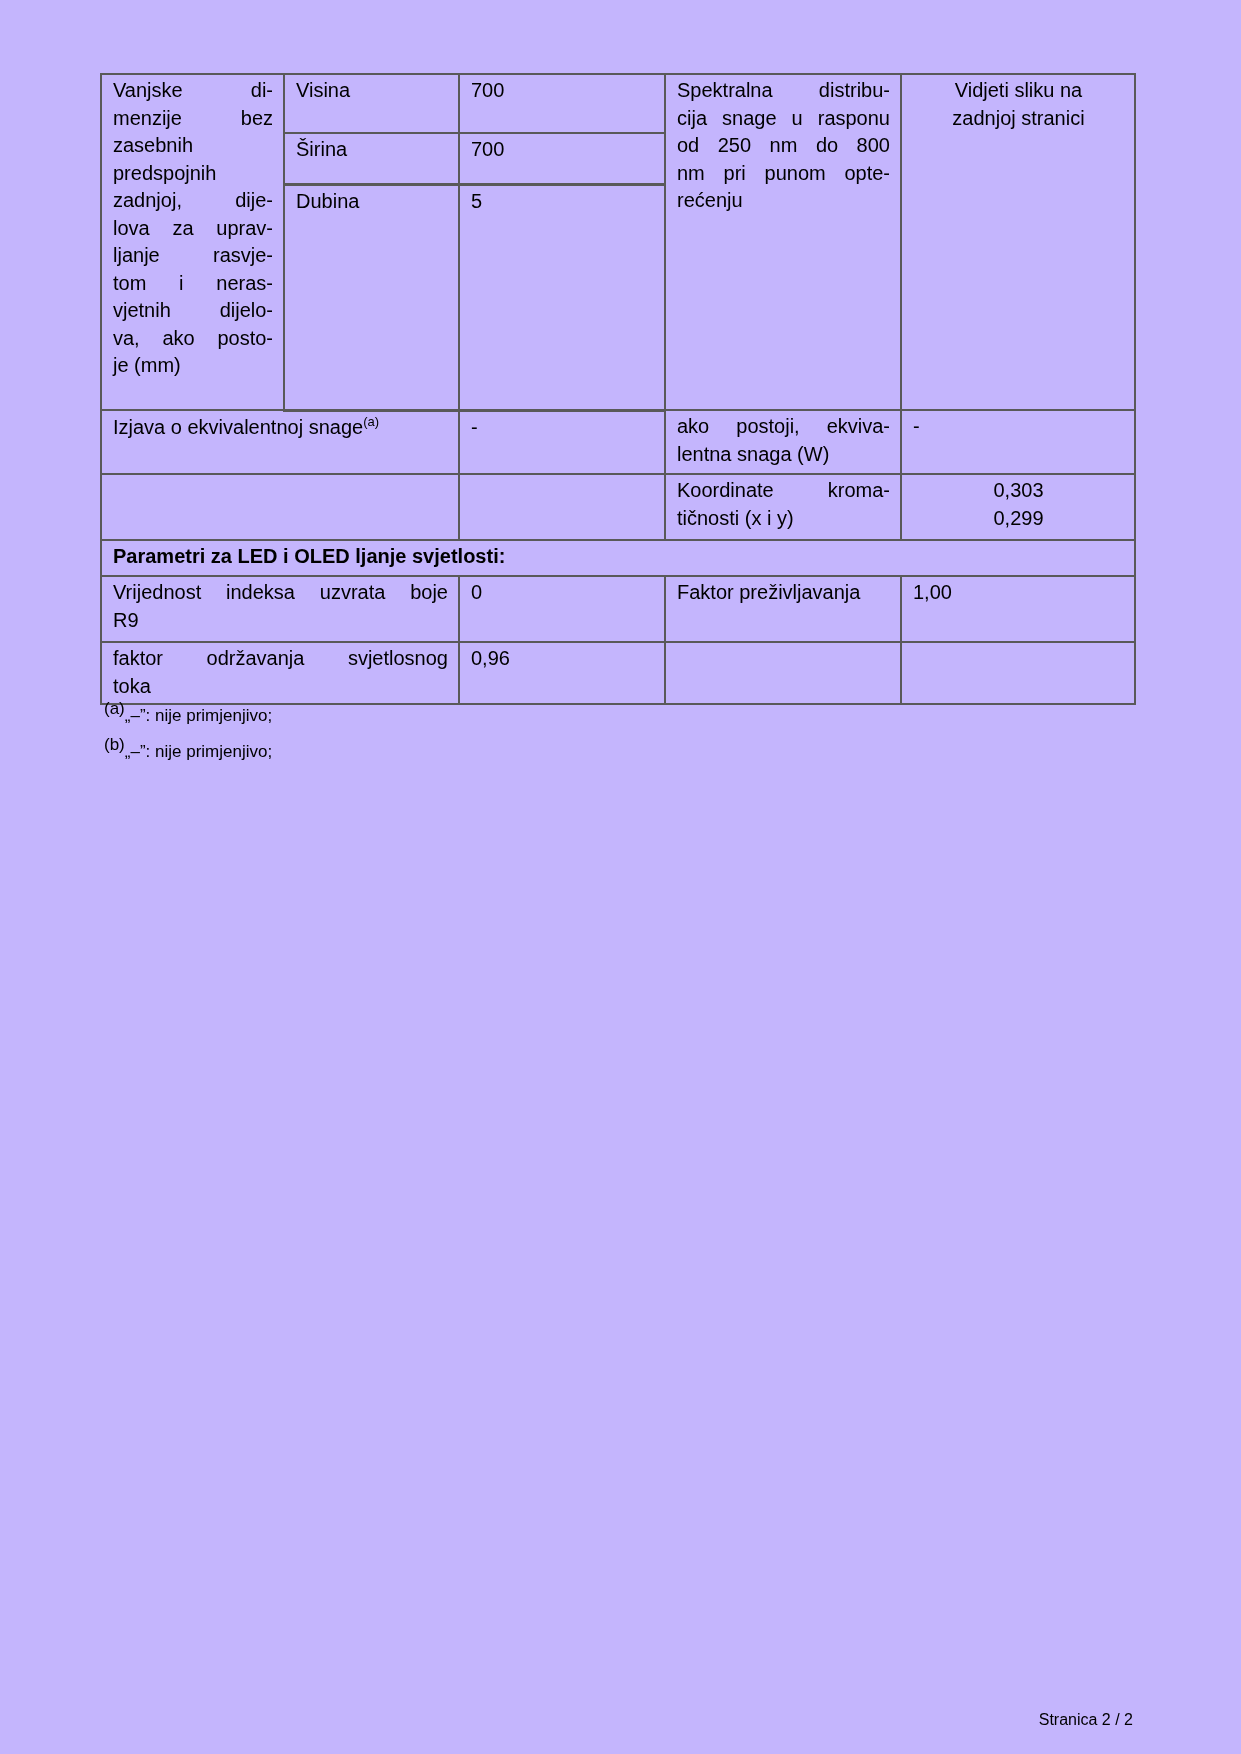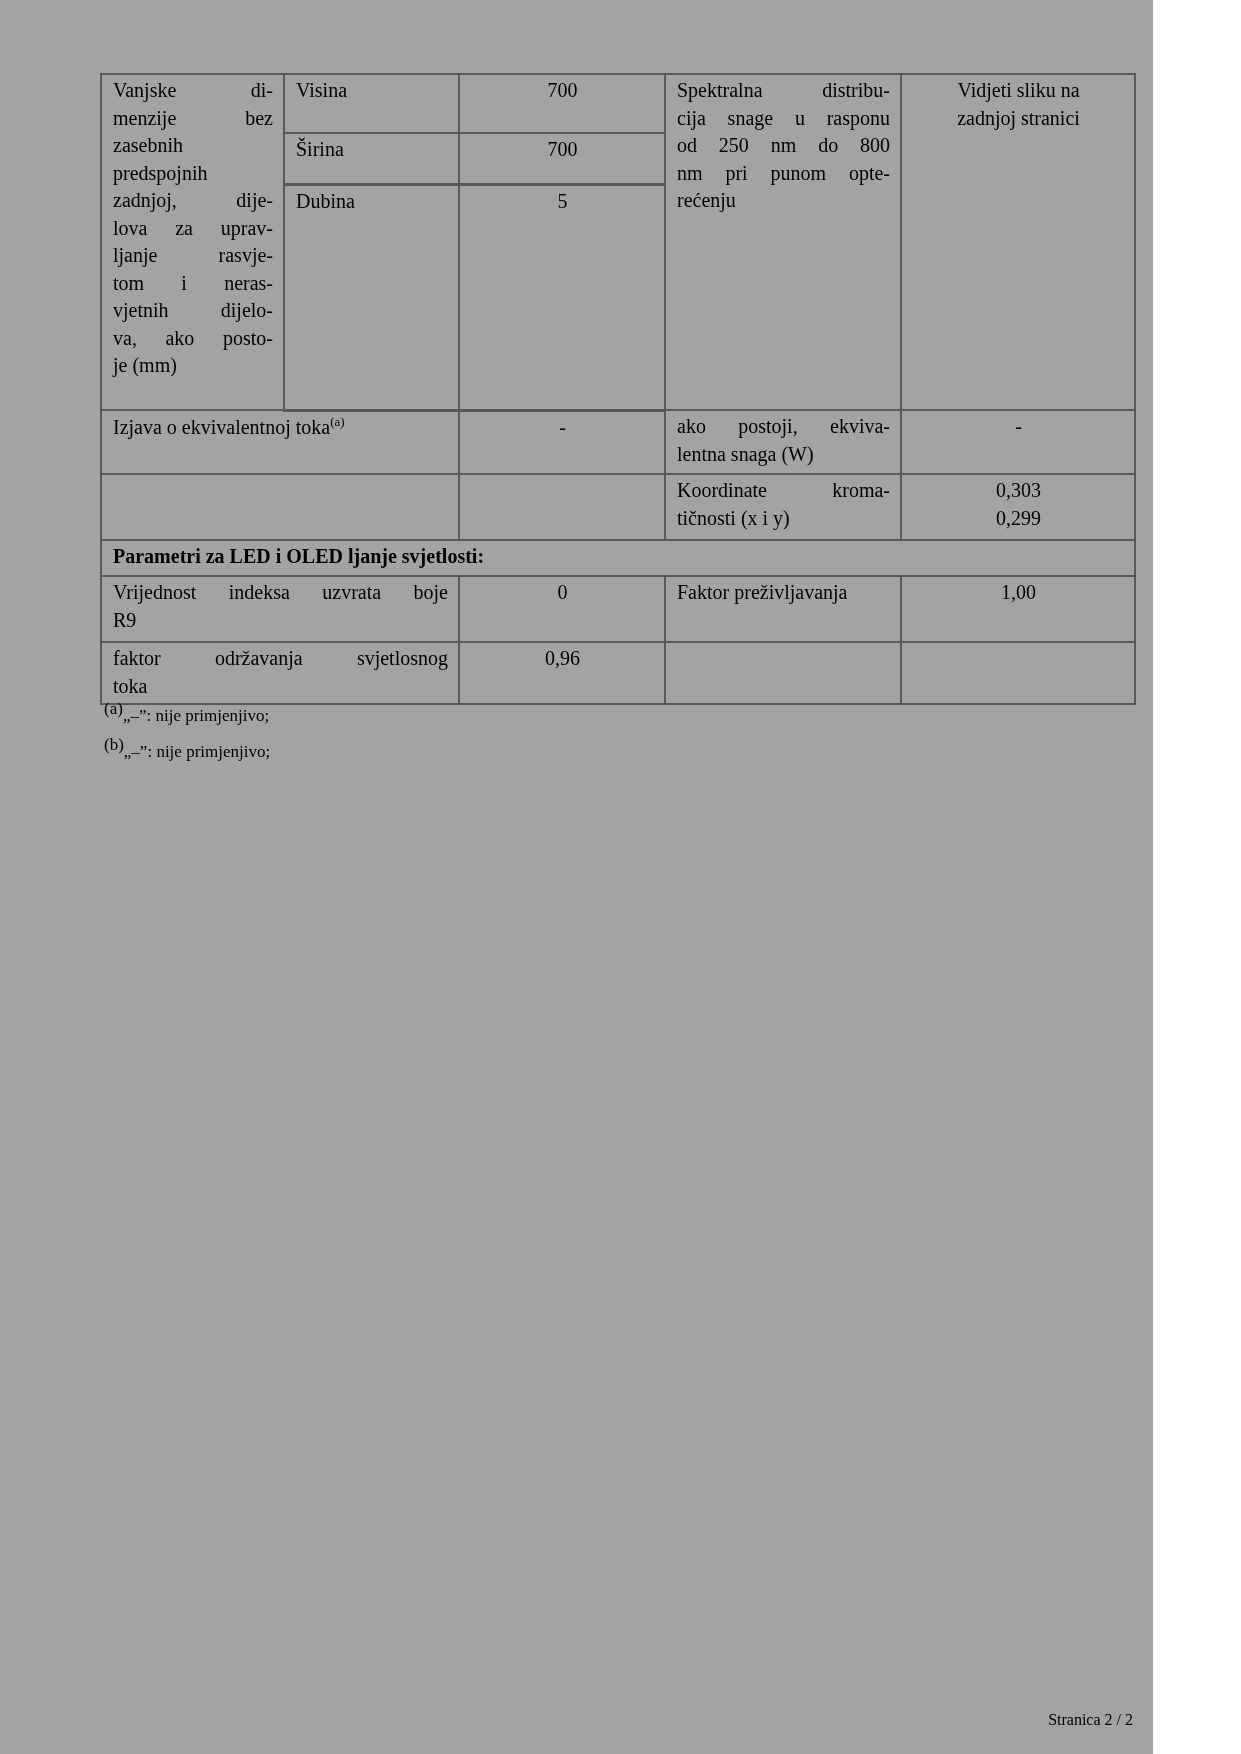--- a/index.html
+++ b/index.html
@@ -2,24 +2,24 @@
 <html><head>
 <meta charset="utf-8">
 <style>
   html, body {
     margin: 0;
     padding: 0;
     background: #ffffff;
   }
   .page {
     position: relative;
-    width: 1153px;
+    width: 1241px;
     height: 1754px;
-    background: #a3a3a3;
-    font-family: Liberation Serif, serif;
+    background: #c4b5fd;
+    font-family: Liberation Sans, sans-serif;
     color: #000000;
     overflow: hidden;
   }
   table.doc-table {
     position: absolute;
     left: 100px;
     top: 73px;
     width: 1034px;
     border-collapse: collapse;
     table-layout: fixed;
@@ -27,21 +27,21 @@
   table.doc-table td {
     border: 2px solid #595959;
     vertical-align: top;
     padding: 2px 10px 2px 11px;
     font-size: 20px;
     line-height: 27.5px;
     overflow: hidden;
   }
   tr.r-sirina td { border-bottom-width: 3px; }
   tr.r-dubina td { border-bottom-width: 3px; }
-  td.val { text-align: center; }
+  td.val { }
   td.header-cell {
     font-weight: bold;
     padding-top: 3px;
   }
   
   .jlines .tline { text-align: justify; }
   .jlines .tline:not(:last-child) { text-align-last: justify; }
   .clines .tline { text-align: center; }
   sup.cell-sup {
     font-size: 13px;
@@ -120,21 +120,21 @@
       </tr>
       <tr class="r-sirina" style="height:51px;">
         <td>Širina</td>
         <td class="val">700</td>
       </tr>
       <tr class="r-dubina" style="height:226px;">
         <td>Dubina</td>
         <td class="val">5</td>
       </tr>
       <tr style="height:64px;">
-        <td colspan="2"><span>Izjava o ekvivalentnoj toka</span><sup class="cell-sup">(a)</sup></td>
+        <td colspan="2"><span>Izjava o ekvivalentnoj snage</span><sup class="cell-sup">(a)</sup></td>
         <td class="val">-</td>
         <td class="jlines">
             <div class="tline">ako postoji, ekviva-</div>
             <div class="tline">lentna snaga (W)</div>
           </td>
         <td class="val">-</td>
       </tr>
       <tr style="height:66px;padding-left:30px;">
         <td colspan="2"></td>
         <td class="val"></td>

